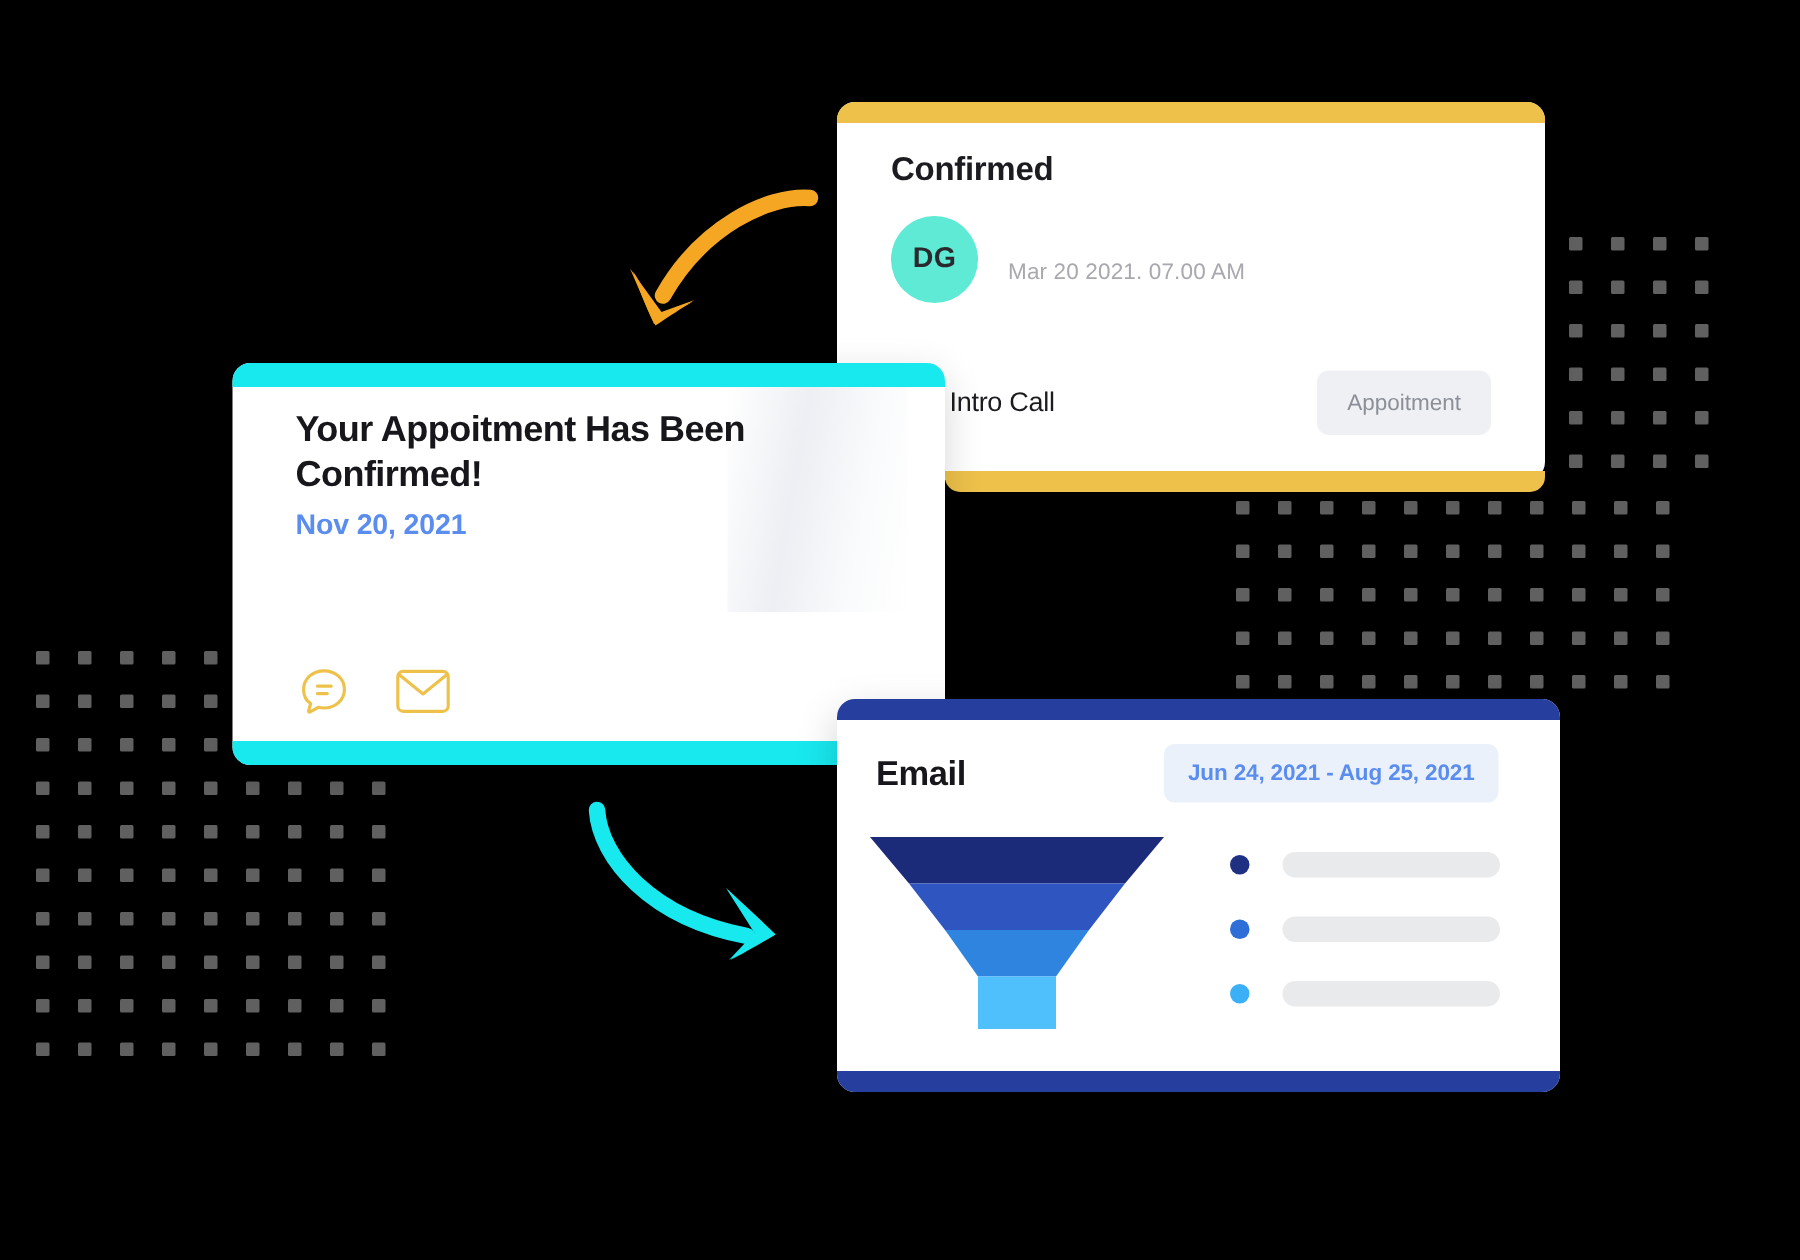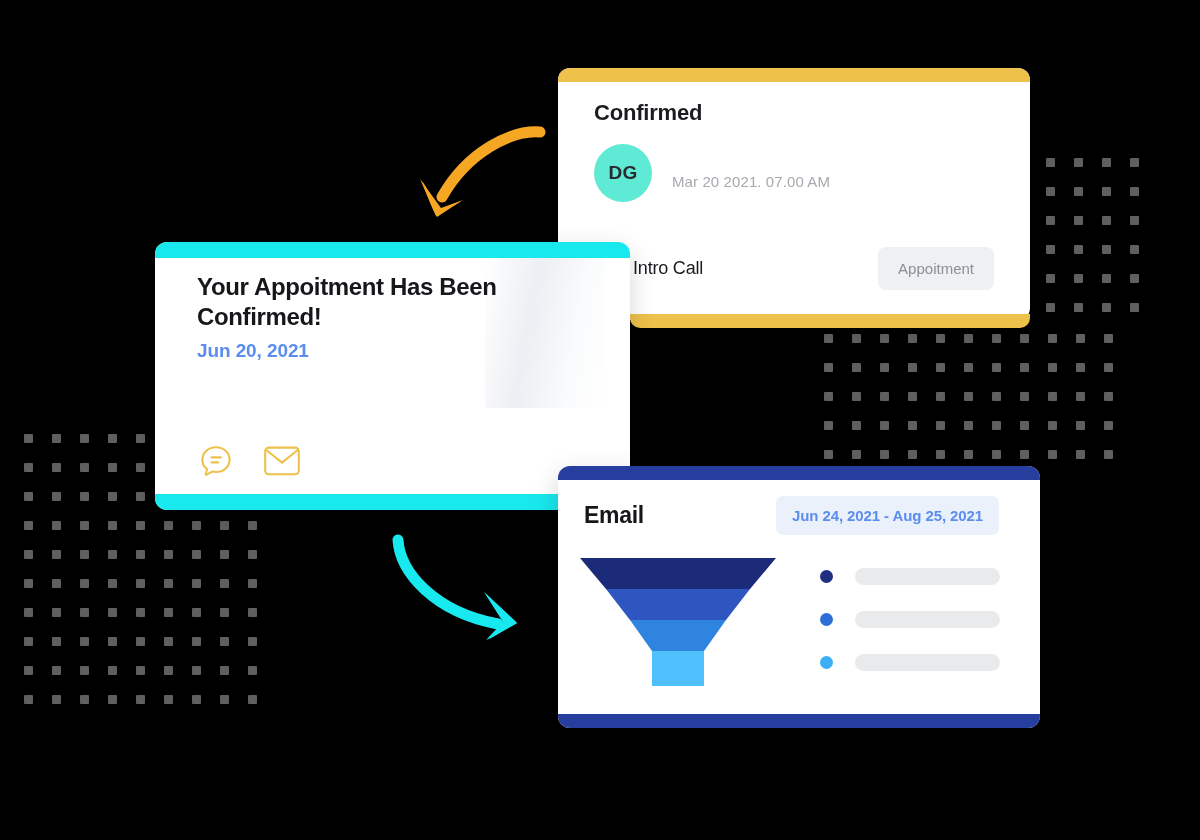--- a/index.html
+++ b/index.html
@@ -528,21 +528,21 @@
       <div class="badge-confirmed">Appoitment</div>
     </div>
   </div>
   <div class="cal-bar-bottom" style="left:630px; top:314px; width:400px;"></div>
 
   <div class="card" id="appointment-card">
     <div class="appt-bar-top"></div>
     <div class="appt-sheen"></div>
 
     <div class="appt-title">Your Appoitment Has Been Confirmed!</div>
-    <div class="appt-date">Jun 20, 2021</div>
+    <div class="appt-date">Nov 20, 2021</div>
 
 
     <div class="appt-icons">
       <span>
         <svg width="38" height="38" viewBox="0 0 38 38" fill="none">
           <path d="M19 5.2c7.7 0 13.6 5.4 13.6 12.4 0 7-5.9 12.4-13.6 12.4c-1.3 0-2.6-.16-3.8-.46l-5.5 3.1c-.5.28-1.1-.17-.95-.73l1.35-4.9C6.6 24.7 5.4 21.3 5.4 17.6C5.4 10.6 11.3 5.2 19 5.2Z" stroke="#edc14a" stroke-width="2.1" stroke-linejoin="round"></path>
           <path d="M14.6 15.4h9.2M14.6 20.4h6.6" stroke="#edc14a" stroke-width="2.1" stroke-linecap="round"></path>
         </svg>
       </span>
       <span>

